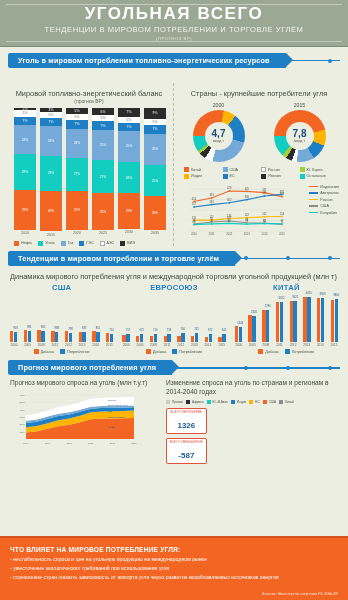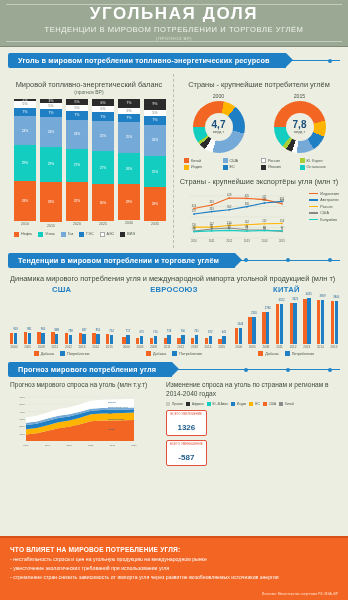--- a/index.html
+++ b/index.html
@@ -117,34 +117,34 @@
   .f-item{ color:#fff; font-size:5.1px; margin-top:3px; letter-spacing:.05px; }
   .f-src{ position:absolute; right:10px; bottom:4px; color:#ffe0d0; font-size:3.3px; }
   .hr-or{ position:absolute; left:0; right:0; top:-2px; height:2px; background:#d9501a; }
 </style>
 </head>
 <body>
 
 <div class="page">
 
   <div class="header">
-    <div class="h-title">УГОЛЬНАЯ ДОЛЯ</div>
+    <div class="h-title">УГОЛЬНАЯ ВСЕГО</div>
     <div class="h-sub">ТЕНДЕНЦИИ В МИРОВОМ ПОТРЕБЛЕНИИ И ТОРГОВЛЕ УГЛЁМ</div>
     <div class="h-sub2">(ПРОГНОЗ BP)</div>
   </div>
 
   <div class="banner-wrap" style="margin-top:6px;">
     <div class="banner-line"></div>
     <div class="bdot" style="left:236px"></div>
       <div class="bdot" style="left:278px"></div>
       <div class="bdot" style="left:320px"></div>
     <div class="banner">Уголь в мировом потреблении топливно-энергетических ресурсов</div>
   </div>
 
-  <div class="panel" style="display:flex; margin-top:6px;">
+  <div class="panel" style="display:flex; margin-top:15px;">
 
     <div style="width:50%; border-right:1px dashed #b9c0ae; padding-right:3px;">
       <div class="chart-title">Мировой топливно-энергетический баланс</div>
       <div class="chart-sub">(прогноз BP)</div>
       <div class="fuel-block" id="fuelBars">
           <div class="fbar">
             <div class="seg dark" style="height: 2.44px; background: rgb(43, 43, 43);">2%</div>
             <div class="seg light" style="height: 6.1px; background: rgb(255, 255, 255);">5%</div>
             <div class="seg dark" style="height: 8.54px; background: rgb(31, 127, 196);">7%</div>
             <div class="seg dark" style="height: 29.28px; background: rgb(116, 169, 216);">24%</div>
@@ -202,21 +202,21 @@
           <div class="lg"><i style="background:#f26522;"></i>Нефть</div>
           <div class="lg"><i style="background:#12cdc0;"></i>Уголь</div>
           <div class="lg"><i style="background:#74a9d8;"></i>Газ</div>
           <div class="lg"><i style="background:#1f7fc4;"></i>ГЭС</div>
           <div class="lg"><i style="background:#ffffff;border:.5px solid #aaa;"></i>АЭС</div>
           <div class="lg"><i style="background:#2b2b2b;"></i>ВИЭ</div>
         </div>
     </div>
 
     <div style="width:50%; padding-left:4px;">
-      <div class="chart-title" style="margin-top:6px;">Страны - крупнейшие потребители углём</div>
+      <div class="chart-title" style="margin-top:6px;">Страны - крупнейшие потребители угля</div>
       <div class="donuts" id="donutWrap">
           <div class="donut-col">
             <div class="donut-yr">2000</div>
             <div class="donut" style="background: conic-gradient(from -90deg, rgb(242, 101, 34) 0deg, rgb(242, 101, 34) 100.8deg, rgb(255, 180, 0) 100.8deg, rgb(255, 180, 0) 129.6deg, rgb(31, 127, 196) 129.6deg, rgb(31, 127, 196) 194.4deg, rgb(116, 169, 216) 194.4deg, rgb(116, 169, 216) 284.4deg, rgb(255, 255, 255) 284.4deg, rgb(255, 255, 255) 302.4deg, rgb(43, 43, 43) 302.4deg, rgb(43, 43, 43) 316.8deg, rgb(166, 206, 57) 316.8deg, rgb(166, 206, 57) 324deg, rgb(18, 205, 192) 324deg, rgb(18, 205, 192) 360deg);">
               <div class="hole">
                 <b>4,7</b>
                 <span>млрд т</span>
               </div>
             </div>
           </div>
@@ -234,21 +234,20 @@
           <div class="lg"><i style="background:#f26522;"></i>Китай</div>
           <div class="lg"><i style="background:#74a9d8;"></i>США</div>
           <div class="lg"><i style="background:#ffffff;border:.5px solid #aaa;"></i>Россия</div>
           <div class="lg"><i style="background:#a6ce39;"></i>Ю. Корея</div>
           <div class="lg"><i style="background:#ffb400;"></i>Индия</div>
           <div class="lg"><i style="background:#1f7fc4;"></i>ЕС</div>
           <div class="lg"><i style="background:#2b2b2b;"></i>Япония</div>
           <div class="lg"><i style="background:#12cdc0;"></i>Остальные</div>
         </div>
 
-      <div class="chart-title" style="margin-top:7px;">Страны - крупнейшие экспортёры угля (млн т)</div>
       <div class="linechart">
         <svg id="lineSvg" width="128" height="56">
             <line x1="10" y1="8" x2="106" y2="8" stroke="#d5d8cb" stroke-width=".4"></line>
             <line x1="10" y1="18.5" x2="106" y2="18.5" stroke="#d5d8cb" stroke-width=".4"></line>
             <line x1="10" y1="29" x2="106" y2="29" stroke="#d5d8cb" stroke-width=".4"></line>
             <line x1="10" y1="39.5" x2="106" y2="39.5" stroke="#d5d8cb" stroke-width=".4"></line>
             <line x1="10" y1="50" x2="106" y2="50" stroke="#d5d8cb" stroke-width=".4"></line>
             <polyline points="14,20.506666666666668 31.6,17.05333333333333 49.2,10.053333333333333 66.80000000000001,10.333333333333334 84.4,11.64 102,15.653333333333332" fill="none" stroke="#f26522" stroke-width="1.1"></polyline>
             <circle cx="14" cy="20.506666666666668" r=".9" fill="#f26522"></circle>
             <circle cx="31.6" cy="17.05333333333333" r=".9" fill="#f26522"></circle>
@@ -334,21 +333,21 @@
 
   <div class="banner-wrap" style="margin-top:5px;">
     <div class="banner-line"></div>
     <div class="bdot" style="left:236px"></div>
       <div class="bdot" style="left:278px"></div>
       <div class="bdot" style="left:320px"></div>
     <div class="banner">Тенденции в мировом потреблении и торговле углём</div>
   </div>
 
   <div class="panel">
-    <div class="chart-title" style="text-align:left; padding-left:2px;">Динамика мирового потребления угля и международной импорта угольной продукцией (млн т)</div>
+    <div class="chart-title" style="text-align:left; padding-left:2px;">Динамика мирового потребления угля и международной торговли угольной продукцией (млн т)</div>
     <div class="countries" id="countryWrap">
         <div class="cgroup">
           <div class="cname">США</div>
           <div class="cbars">
             <div class="pairwrap">
               <div class="bar" style="height: 10.2322px; background: rgb(242, 101, 34);"></div>
               <div class="bar" style="height: 10.1312px; background: rgb(31, 127, 196);">
                 <span>903</span>
               </div>
             </div>

